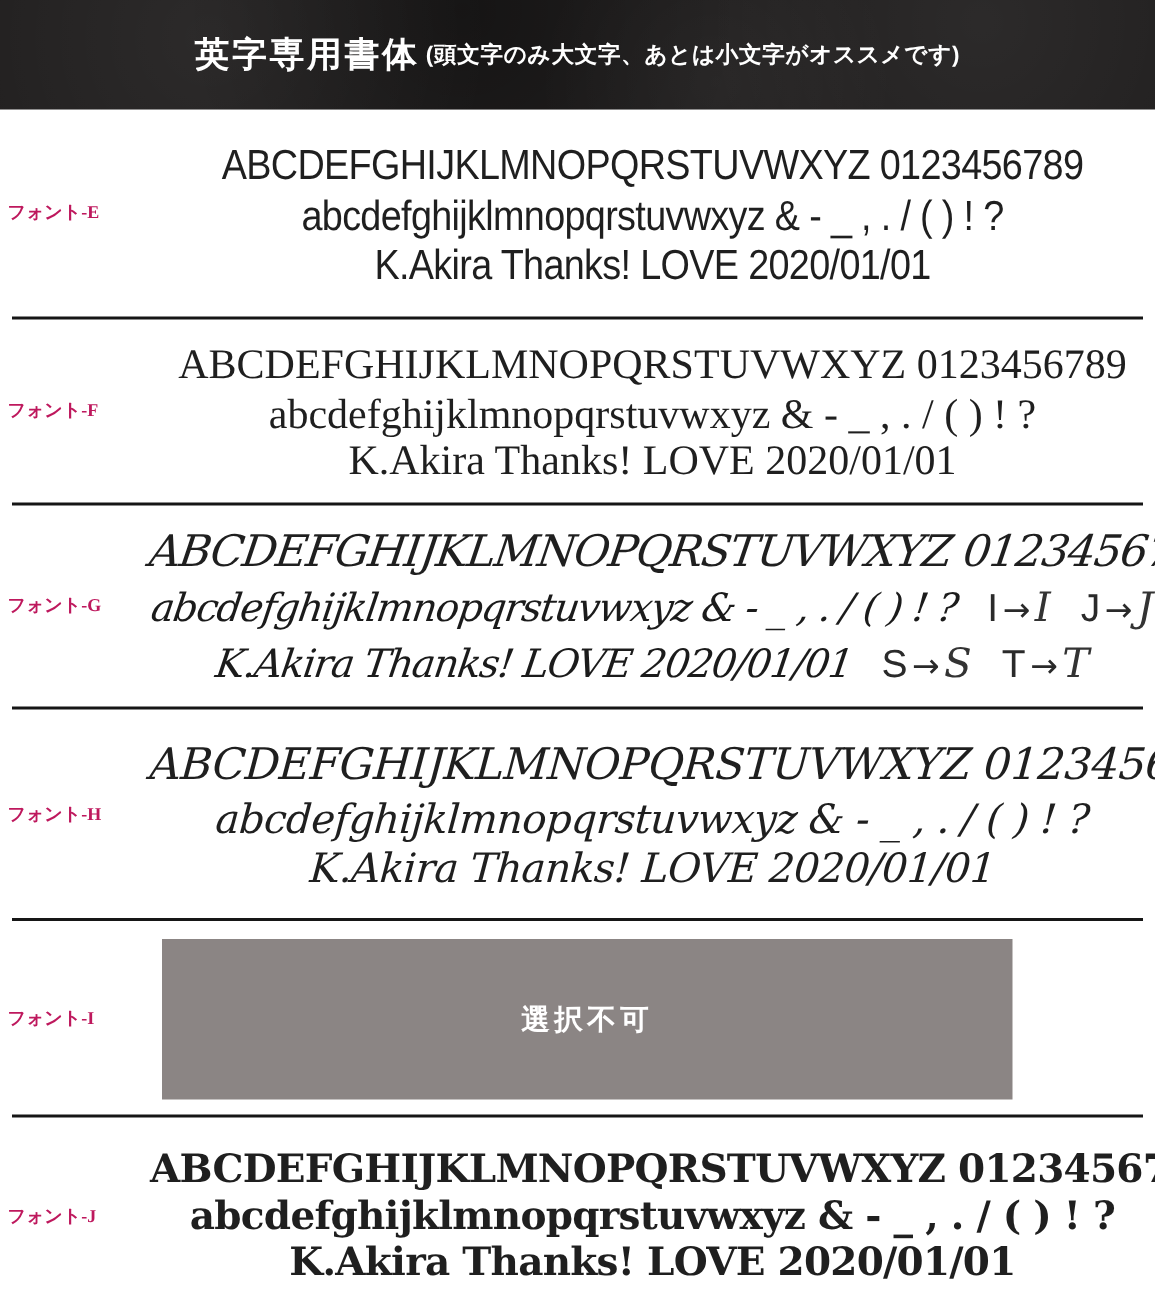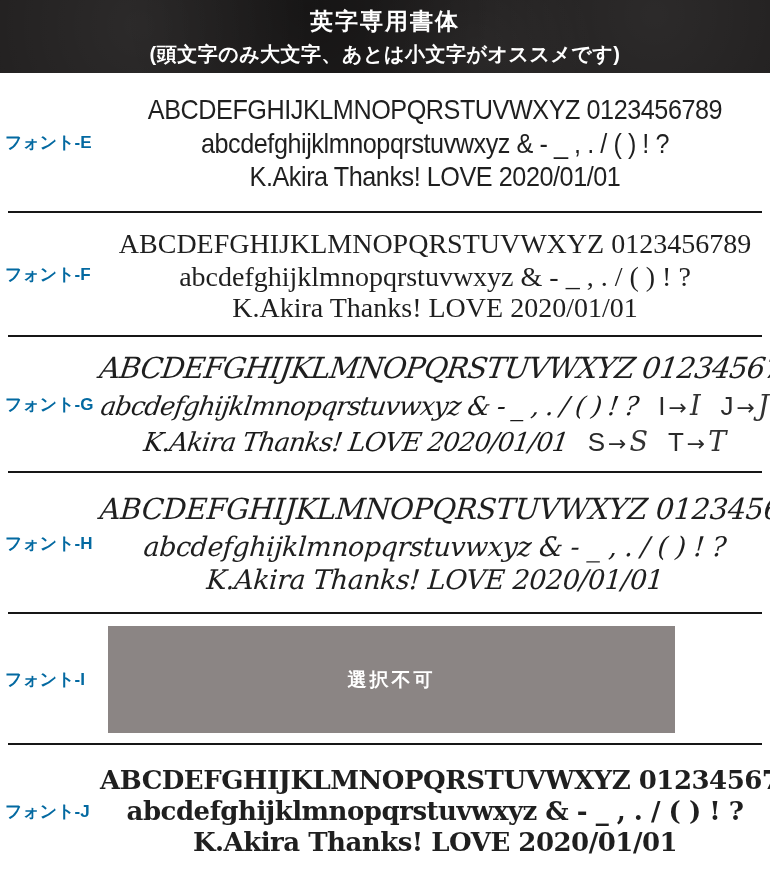--- a/index.html
+++ b/index.html
@@ -23,41 +23,41 @@
   
   .hdr{
     height:73px;
     background-color:var(--header_bg);
     background-image:
       radial-gradient(circle at 18% 35%, rgba(255,255,255,0.05), transparent 30%),
       radial-gradient(circle at 62% 75%, rgba(255,255,255,0.04), transparent 25%),
       radial-gradient(circle at 85% 20%, rgba(255,255,255,0.05), transparent 28%),
       radial-gradient(circle at 40% 10%, rgba(0,0,0,0.35), transparent 40%);
     color:var(--header_text);
-    display:flex;flex-direction:column;align-items:center;justify-content:center;
+    display:flex;flex-direction:row;align-items:center;justify-content:center;
     gap:4px;
   }
   .hdr-title{font-size:23px;font-weight:bold;letter-spacing:2px;}
-  .hdr-sub{font-size:20px;font-weight:bold;letter-spacing:0.5px;}
+  .hdr-sub{font-size:15px;font-weight:bold;letter-spacing:0.5px;}
   
   .row{
     position:relative;
     display:flex;flex-direction:column;justify-content:center;
     padding-left:100px;
   }
   .row-e{height:138px;}
   .row-f{height:122px;}
   .row-g{height:134px;}
   .row-h{height:139px;}
   .row-i{height:129px;}
   .row-j{height:132px;}
   .row-label{
     position:absolute;left:5px;top:50%;transform:translateY(-50%);
-    font-family:Liberation Sans, sans-serif;
-    font-size:17px;font-weight:bold;white-space:nowrap;color:#0369a1;
+    font-family:Liberation Serif, serif;
+    font-size:12px;font-weight:bold;white-space:nowrap;color:#be185d;
   }
   .line{text-align:center;white-space:nowrap;color:#1f1f1f;}
   .divider{height:2px;background:var(--divider);margin:0 8px;}
   
   .font-e .line{
     font-family:"Liberation Sans", sans-serif;
     font-size:28px;line-height:33px;font-weight:400;
     letter-spacing:-0.5px;transform:scaleX(0.9);
   }
   

